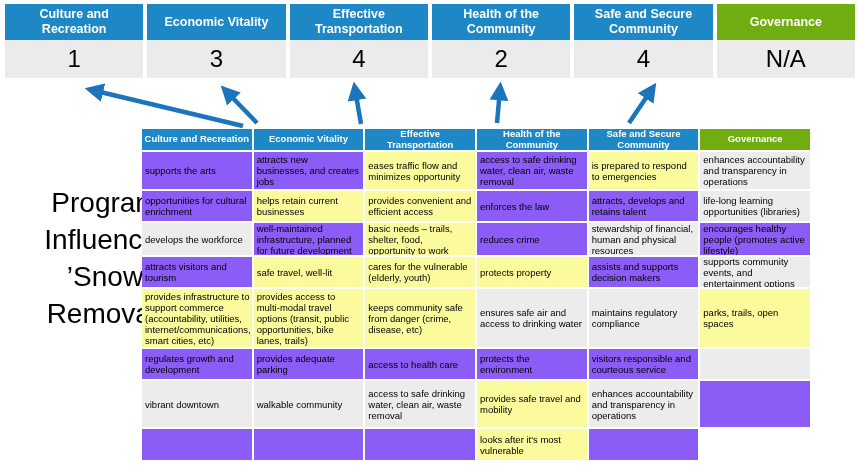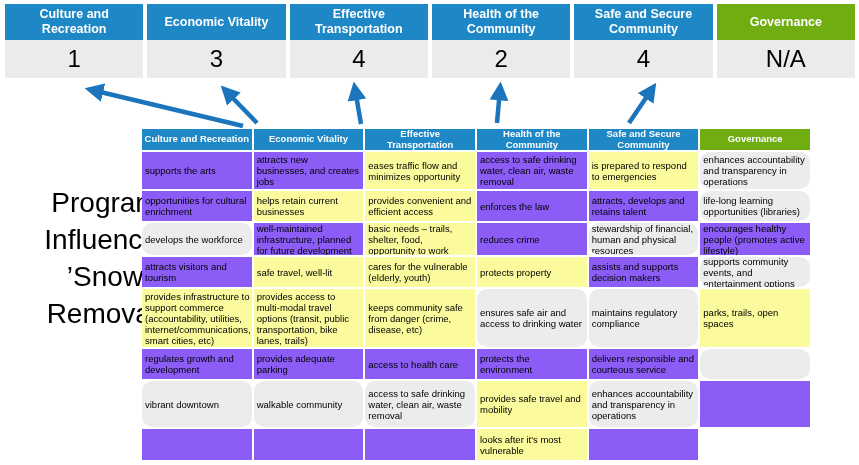--- a/index.html
+++ b/index.html
@@ -40,21 +40,21 @@
   }
   .matrix .th{
     display:flex;align-items:center;justify-content:center;text-align:center;
     color:#fff;font-weight:bold;font-size:9.5px;line-height:1.15;padding:1px 2px;overflow:hidden;
   }
   .matrix .cell{
     display:flex;align-items:center;text-align:left;
     font-size:9.5px;line-height:11px;color:#000;padding:1px 3px;overflow:hidden;
     background:#8b5cf6;box-sizing:border-box;
   }
-  .matrix .cell.bg-gray{background:var(--row-gray);border-radius:10px;}
+  .matrix .cell.bg-gray{background:var(--row-gray);}
   .matrix .cell.bg-yellow{background:var(--yellow);}
 </style>
 </head>
 <body>
 
 <div class="band" id="pillarBand">
     <div class="pillar" style="background: rgb(30, 135, 197);">Culture and Recreation</div>
     <div class="pillar" style="background: rgb(30, 135, 197);">Economic Vitality</div>
     <div class="pillar" style="background: rgb(30, 135, 197);">Effective Transportation</div>
     <div class="pillar" style="background: rgb(30, 135, 197);">Health of the Community</div>
@@ -116,30 +116,30 @@
     <div class="cell">reduces crime</div>
     <div class="cell bg-gray">stewardship of financial, human and physical resources</div>
     <div class="cell">encourages healthy people (promotes active lifestyle)</div>
     <div class="cell">attracts visitors and tourism</div>
     <div class="cell bg-yellow">safe travel, well-lit</div>
     <div class="cell bg-yellow">cares for the vulnerable (elderly, youth)</div>
     <div class="cell bg-yellow">protects property</div>
     <div class="cell">assists and supports decision makers</div>
     <div class="cell bg-gray">supports community events, and entertainment options</div>
     <div class="cell bg-yellow">provides infrastructure to support commerce (accountability, utilities, internet/communications, smart cities, etc)</div>
-    <div class="cell bg-yellow">provides access to multi-modal travel options (transit, public transportation, bike lanes, trails)</div>
+    <div class="cell bg-yellow">provides access to multi-modal travel options (transit, public opportunities, bike lanes, trails)</div>
     <div class="cell bg-yellow">keeps community safe from danger (crime, disease, etc)</div>
     <div class="cell bg-gray">ensures safe air and access to drinking water</div>
     <div class="cell bg-gray">maintains regulatory compliance</div>
     <div class="cell bg-yellow">parks, trails, open spaces</div>
     <div class="cell">regulates growth and development</div>
     <div class="cell">provides adequate parking</div>
     <div class="cell">access to health care</div>
     <div class="cell">protects the environment</div>
-    <div class="cell">delivers responsible and courteous service</div>
+    <div class="cell">visitors responsible and courteous service</div>
     <div class="cell bg-gray"></div>
     <div class="cell bg-gray">vibrant downtown</div>
     <div class="cell bg-gray">walkable community</div>
     <div class="cell bg-gray">access to safe drinking water, clean air, waste removal</div>
     <div class="cell bg-yellow">provides safe travel and mobility</div>
     <div class="cell bg-gray">enhances accountability and transparency in operations</div>
     <div class="cell"></div>
     <div class="cell"></div>
     <div class="cell"></div>
     <div class="cell"></div>

